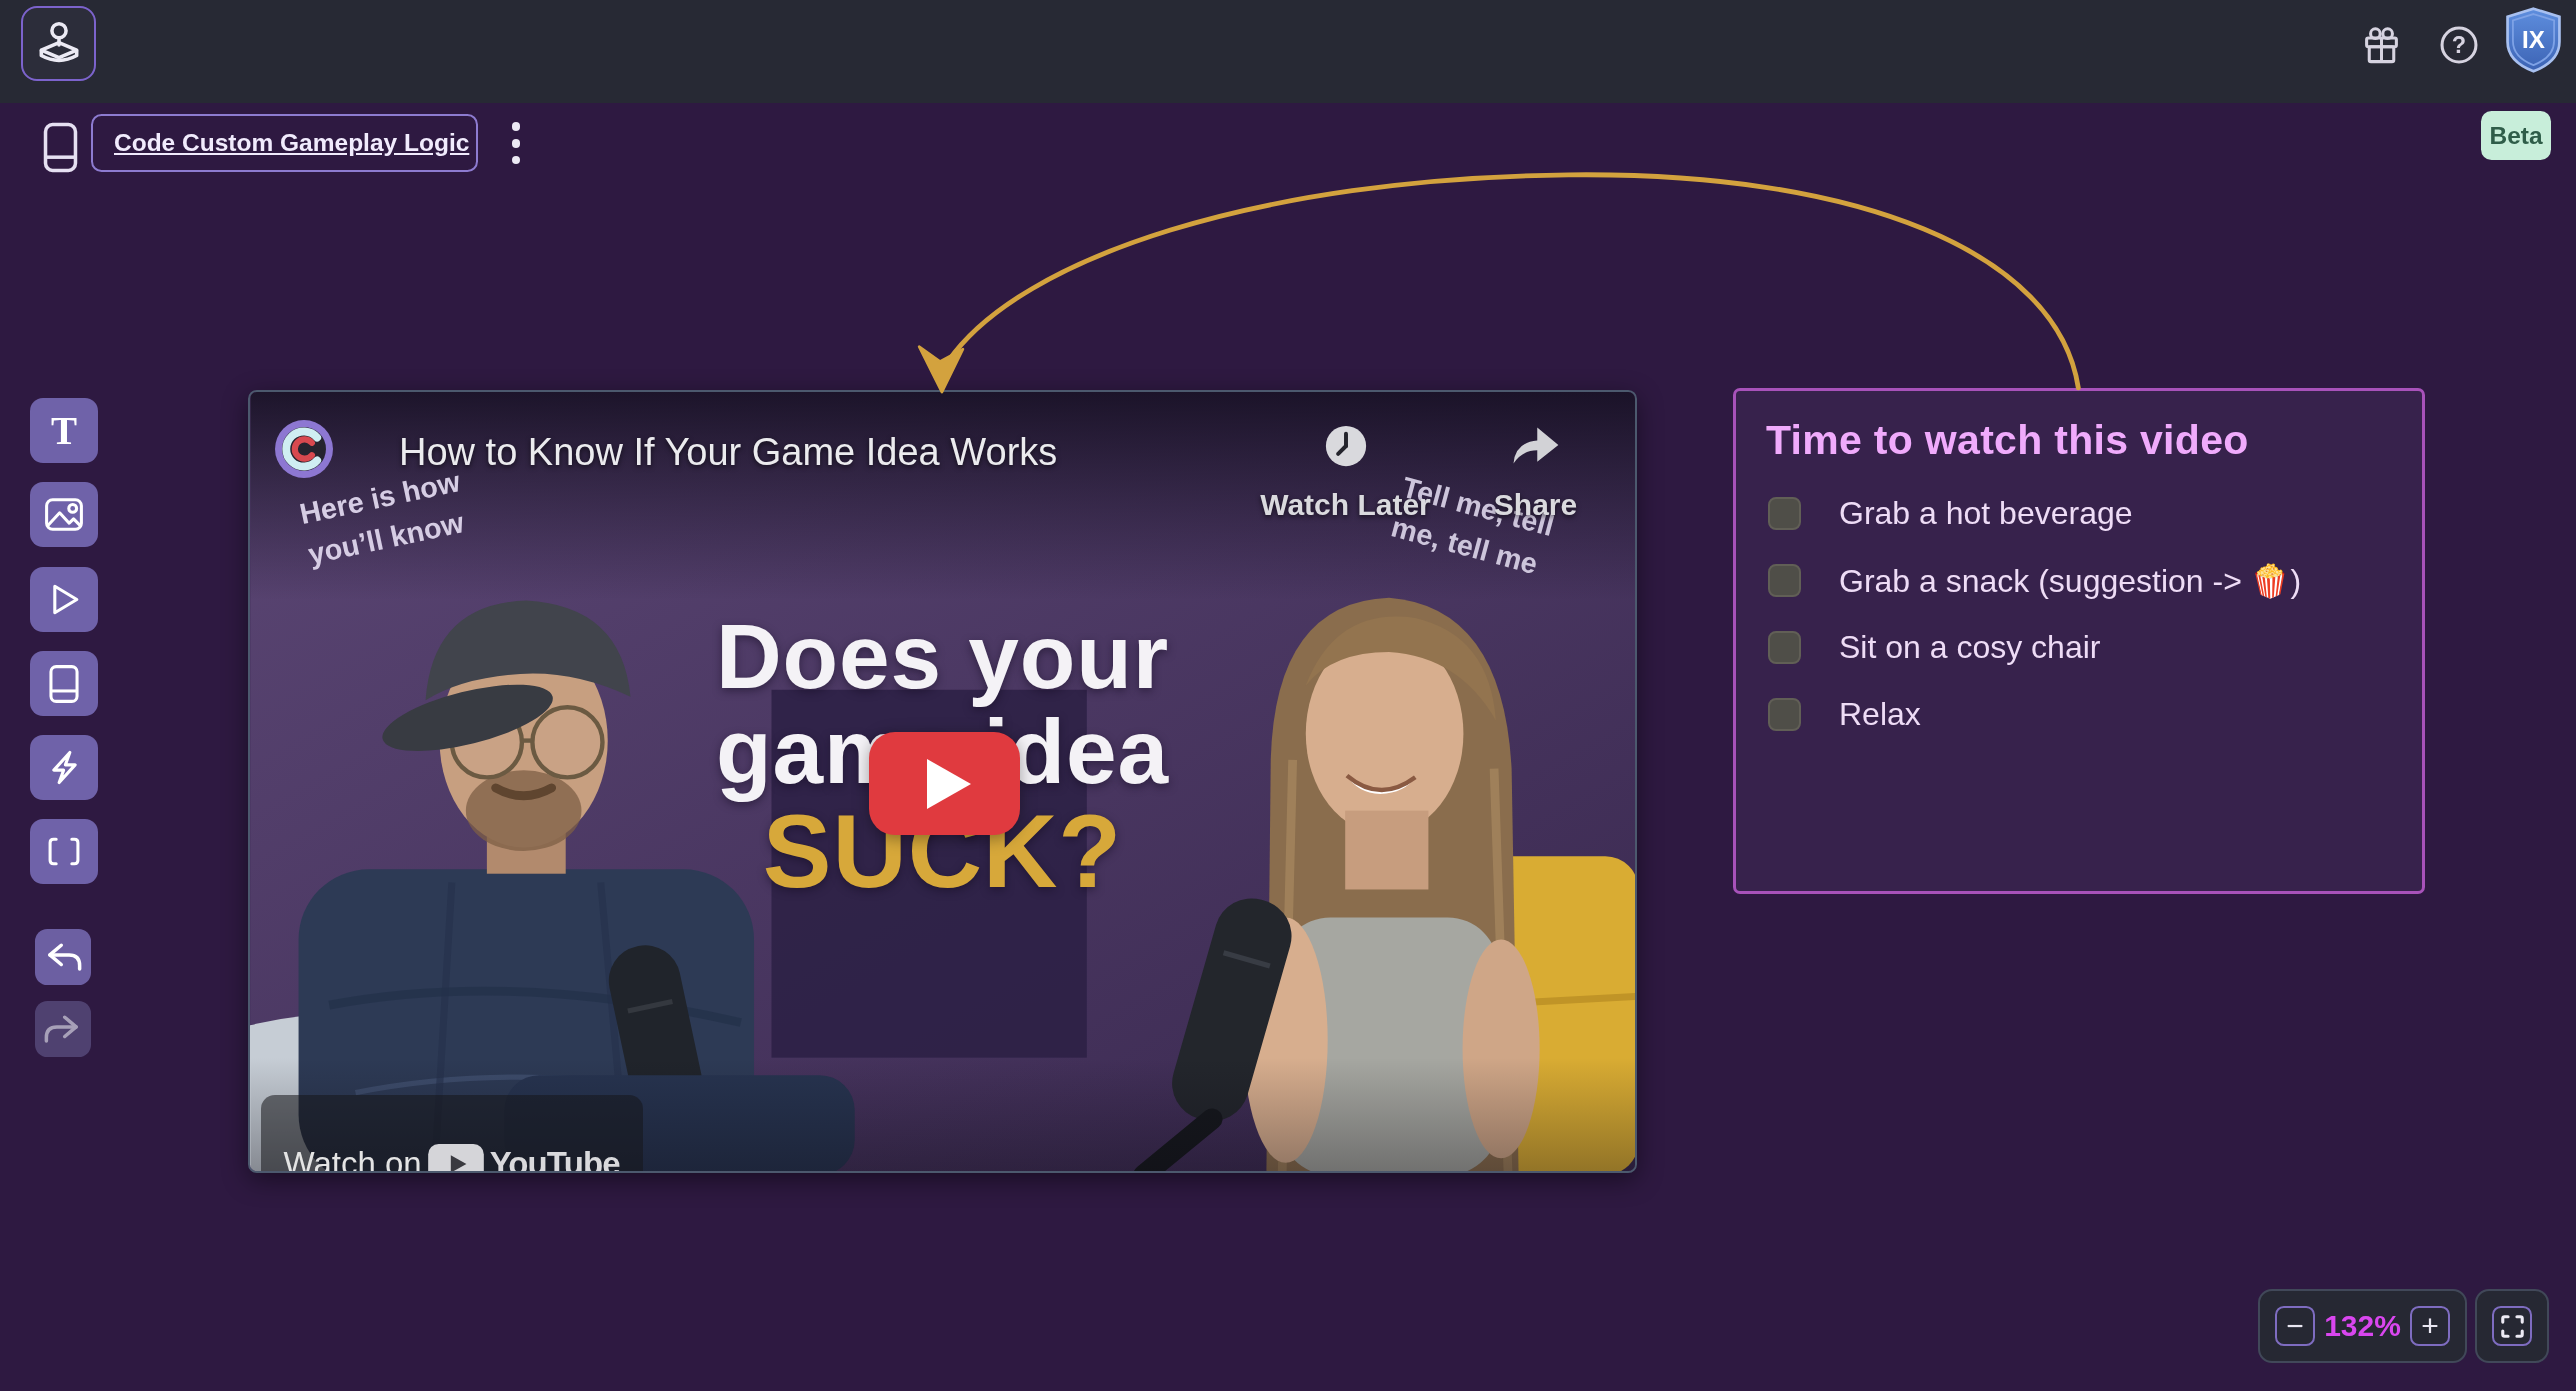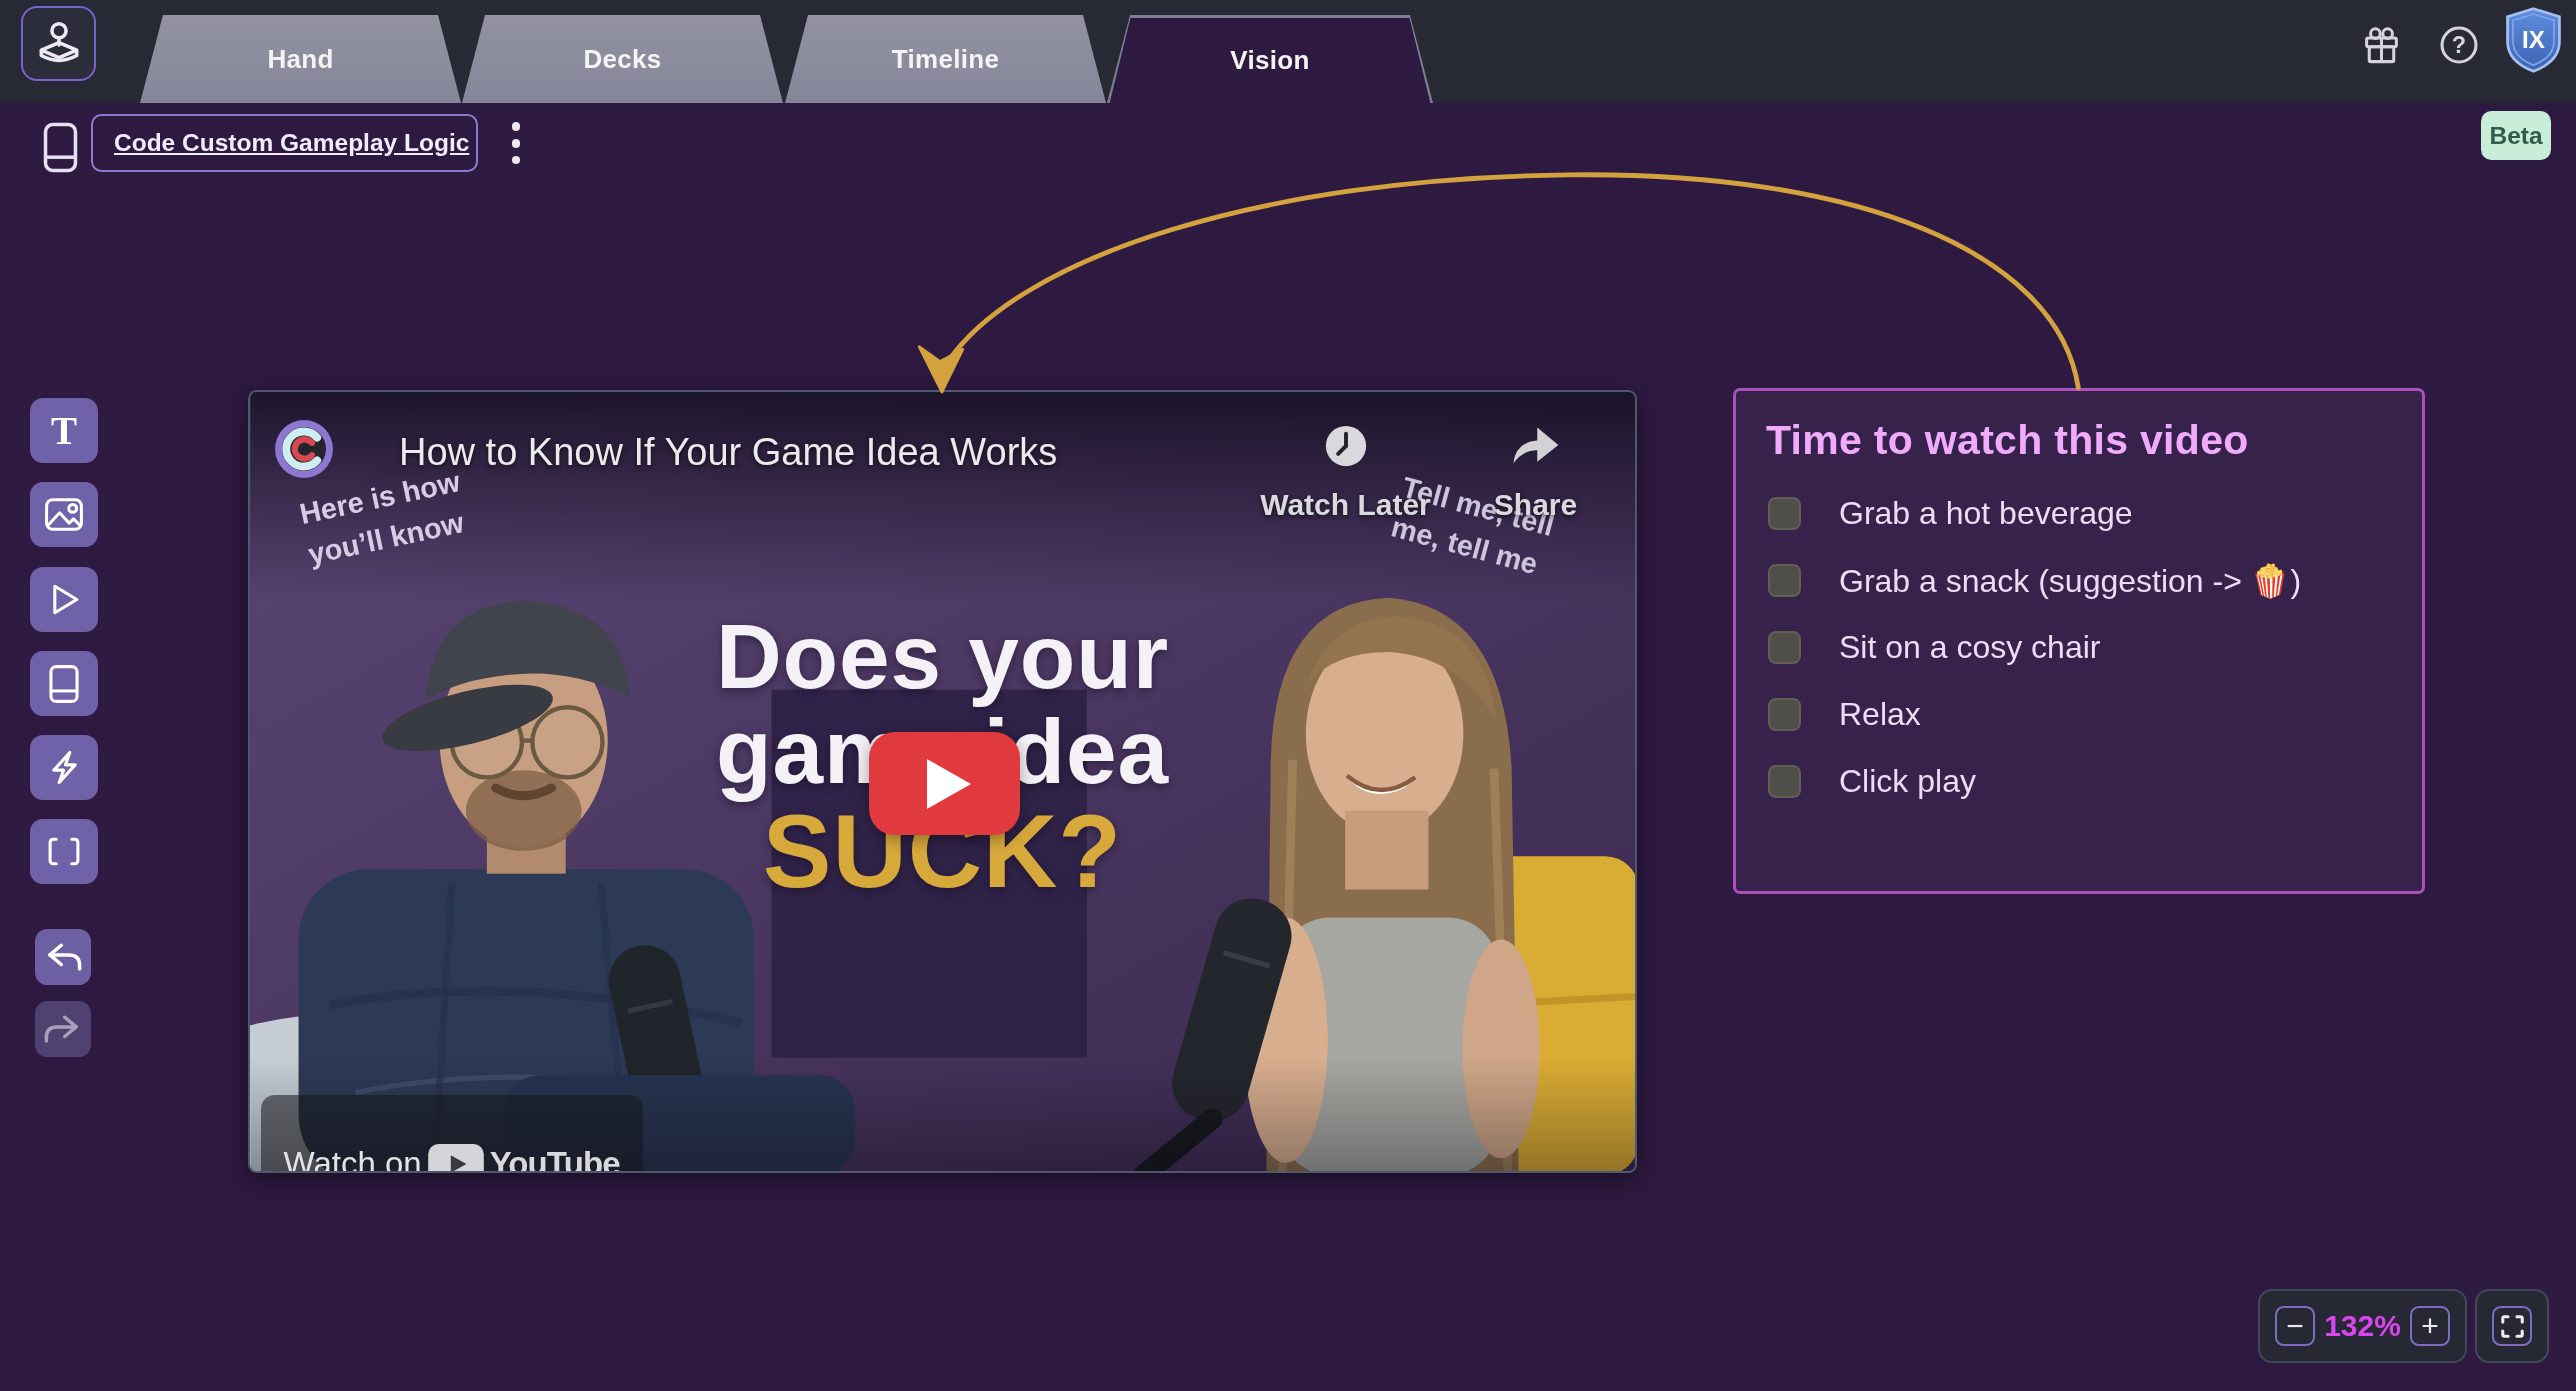--- a/index.html
+++ b/index.html
@@ -95,36 +95,20 @@
   <header class="topbar">
     <div class="logo-btn">
       <svg width="46" height="46" viewBox="0 0 52 52" fill="none" stroke="#eceaf4" stroke-width="4" stroke-linecap="round" stroke-linejoin="round">
         <circle cx="26" cy="11" r="8"></circle>
         <line x1="26" y1="19" x2="26" y2="27"></line>
         <path d="M6 33 L26 24.5 L46 33 L26 41.5 Z"></path>
         <path d="M6 34 L6 39 Q26 50 46 39 L46 34"></path>
       </svg>
     </div>
 
-    <nav class="tabs">
-      <div class="tab" style="left:0;width:321px;">
-        <span>Hand</span>
-      </div>
-      <div class="tab" style="left:322px;width:321px;">
-        <span>Decks</span>
-      </div>
-      <div class="tab" style="left:645px;width:321px;">
-        <span>Timeline</span>
-      </div>
-      <div class="tab active" style="left:967px;width:326px;">
-        <div class="tab-inner">
-          <span>Vision</span>
-        </div>
-      </div>
-    </nav>
 
     <button class="topbar-right-btn" style="left:2360px;top:23px;width:42px;height:44px;">
       <svg width="39" height="42" viewBox="0 0 44 48" fill="none" stroke="#d6d3e0" stroke-width="3.5" stroke-linejoin="round">
         <circle cx="15" cy="11" r="5.5"></circle>
           <circle cx="29" cy="11" r="5.5"></circle>
         <rect x="5" y="16" width="34" height="10" rx="2"></rect>
         <rect x="8" y="26" width="28" height="17" rx="2"></rect>
         <line x1="22" y1="16" x2="22" y2="43"></line>
       </svg>
     </button>
@@ -346,24 +330,20 @@
           <span>Grab a snack (suggestion -&gt; 🍿)</span>
         </div>
         <div class="check-row">
           <span class="checkbox"></span>
           <span>Sit on a cosy chair</span>
         </div>
         <div class="check-row">
           <span class="checkbox"></span>
           <span>Relax</span>
         </div>
-        <div class="check-row">
-          <span class="checkbox"></span>
-          <span>Click play</span>
-        </div>
       </div>
     </section>
 
     <div class="zoom-pill">
       <button class="zoom-btn">
         <span>−</span>
       </button>
       <span class="zoom-level">132%</span>
       <button class="zoom-btn">
         <span>+</span>

